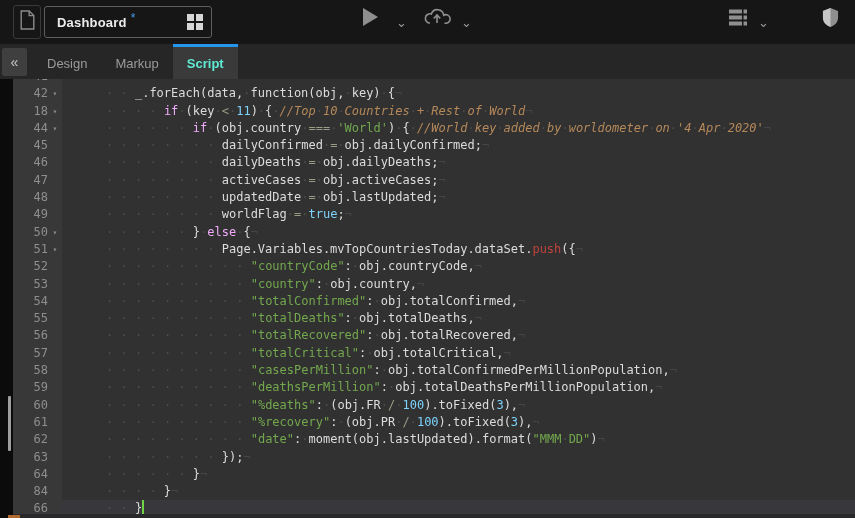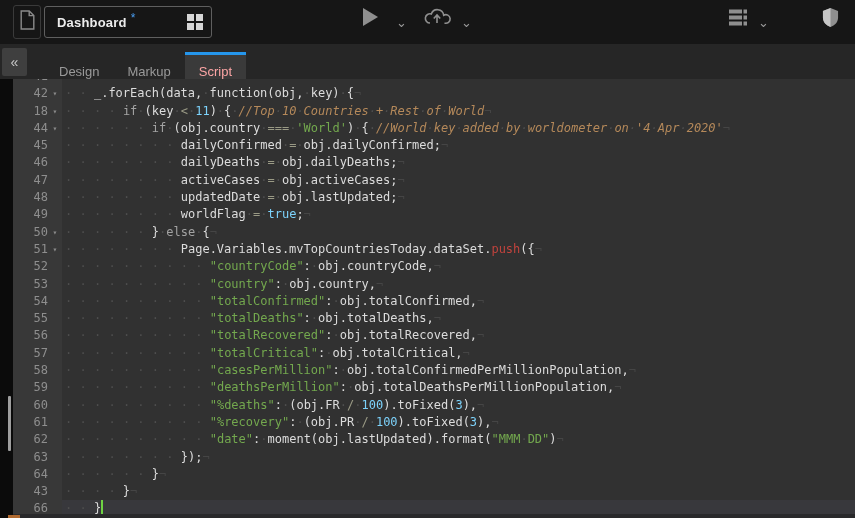--- a/index.html
+++ b/index.html
@@ -28,39 +28,39 @@
   .yt{width:24px;height:16px;background:#8f8f8f;border-radius:4px;
       display:flex;align-items:center;justify-content:center;}
   .yt i{width:0;height:0;border-left:6px solid #1d1d1d;
         border-top:4px solid transparent;border-bottom:4px solid transparent;}
 
   
   .tabbar{position:absolute;left:0;top:44px;width:855px;height:35px;background:#262626;}
   .collapse{position:absolute;left:2px;top:4px;width:25px;height:28px;background:#3f3f3f;
             border:none;border-radius:2px;color:#c9c9c9;font-size:14px;padding:0;cursor:pointer;
             font-family:"Liberation Sans",sans-serif;}
-  .tabs{position:absolute;left:45px;top:0;height:35px;display:flex;margin-top:8px;}
+  .tabs{position:absolute;left:33px;top:0;height:35px;display:flex;}
   .tab{height:35px;line-height:33px;padding:0 14px;font-size:13px;color:#9a9a9a;
        box-sizing:border-box;border-top:3px solid transparent;cursor:pointer;}
-  .tab.active{background:#3a3a3a;border-top:3px solid #2596ec;color:#fca5a5;font-weight:400;}
+  .tab.active{background:#3a3a3a;border-top:3px solid #2596ec;color:#5eead4;font-weight:700;}
 
   
   .editor{position:absolute;left:0;top:79px;width:855px;height:439px;background:#313131;overflow:hidden;}
   .left-rail{position:absolute;left:0;top:0;width:13px;height:439px;background:#0b0b0b;z-index:5;}
   .vthumb{position:absolute;left:8px;top:317px;width:3px;height:55px;background:#9e9e9e;border-radius:1px;}
   .lines{position:absolute;left:13px;top:-11px;right:0;}
   .code-row{display:flex;height:17.3px;line-height:17.3px;
-            font-family:"DejaVu Sans Mono",monospace;font-size:12px;}
+            font-family:"DejaVu Sans Mono",monospace;font-size:12px;gap:41px;}
   .code-row.current{background:#38383c;align-items:center;}
   .gut{flex:0 0 49px;display:flex;background:#383838;}
   .num{flex:1;text-align:right;color:#8e8e8e;}
   .fold{width:14px;text-align:center;font-size:8px;color:#8a8a8a;line-height:17.3px;cursor:pointer;}
   .codeln{white-space:pre;padding-left:3px;}
   .tk-p{color:#dcdcdc}
-  .tk-k{color:#a3a3a3}
+  .tk-k{color:#f0abfc}
   .tk-n{color:#7dd3fc}
   .tk-s{color:#73a84e}
   .tk-c{color:#b5895a;font-style:italic}
   .tk-r{color:#c0433d}
   .tk-o{color:#9a9a85}
   .ws{color:#4e4e4e}
   .eol{color:#454545}
   .cursor{display:inline-block;width:2px;height:14px;background:#6fd243;vertical-align:-2px;}
   .bottom-strip{position:absolute;left:13px;right:0;bottom:0;height:4px;background:#29292b;z-index:6;}
   .annot{position:absolute;left:8px;bottom:0;width:12px;height:3px;background:#b06a30;z-index:7;}
@@ -315,21 +315,21 @@
         </div>
         <div class="code-row">
           <span class="gut">
             <span class="num">64</span>
             <span class="fold"></span>
           </span>
           <span class="codeln"><span class="tk-p"><span class="ws">·</span> <span class="ws">·</span> <span class="ws">·</span> <span class="ws">·</span> <span class="ws">·</span> <span class="ws">·</span> }</span><span class="eol">¬</span></span>
         </div>
         <div class="code-row">
           <span class="gut">
-            <span class="num">43</span>
+            <span class="num">84</span>
             <span class="fold"></span>
           </span>
           <span class="codeln"><span class="tk-p"><span class="ws">·</span> <span class="ws">·</span> <span class="ws">·</span> <span class="ws">·</span> }</span><span class="eol">¬</span></span>
         </div>
         <div class="code-row current">
           <span class="gut">
             <span class="num">66</span>
             <span class="fold"></span>
           </span>
           <span class="codeln"><span class="tk-p"><span class="ws">·</span> <span class="ws">·</span> }</span><span class="cursor"></span></span>

